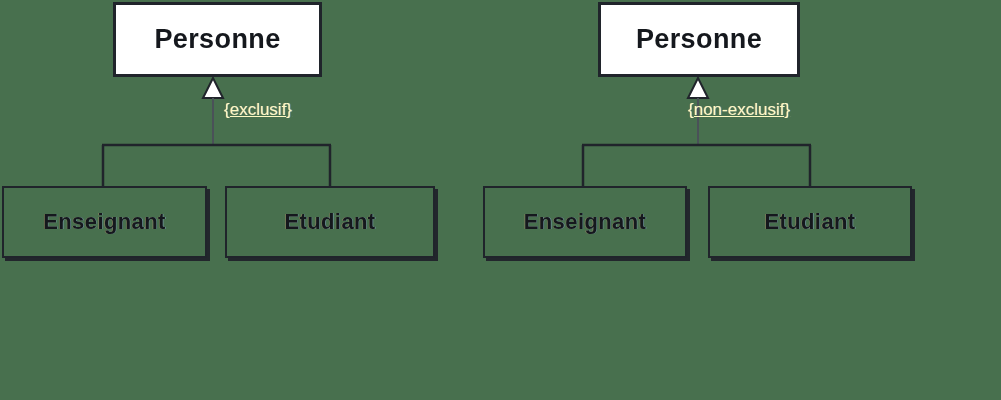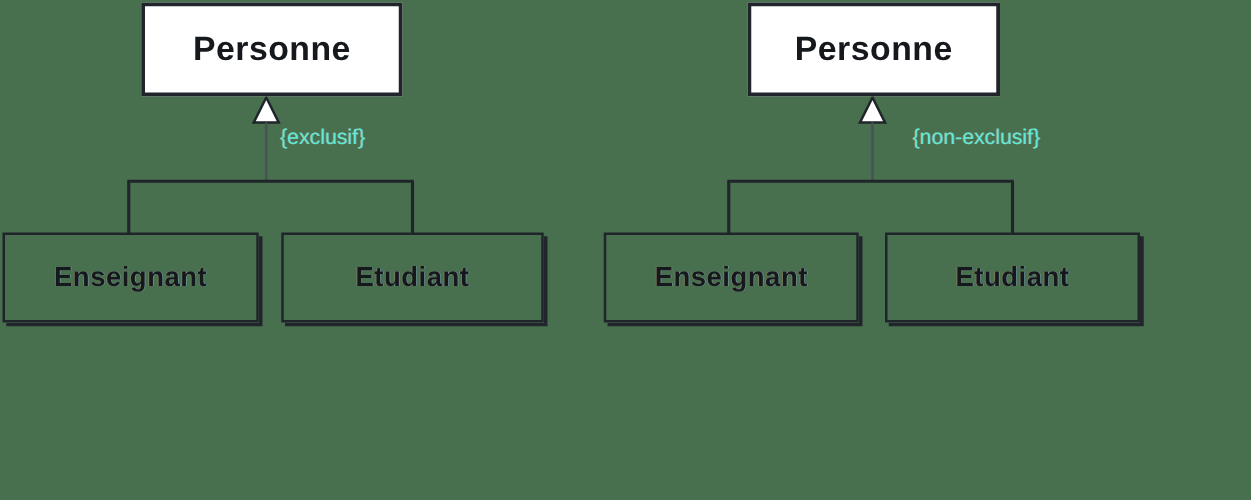--- a/index.html
+++ b/index.html
@@ -61,24 +61,25 @@
   .uml-box.sub .box-label {
     font-size: 22px;
     text-shadow: 0.6px 0 0 rgba(140,175,215,0.55),
                 -0.6px 0 0 rgba(200,150,110,0.45);
   }
 
   
   .constraint {
     position: absolute;
     font-size: 17px;
-    color: #5eead4;
+    color: #fef9c3;
     white-space: nowrap;
     text-shadow: 0.6px 0 0 rgba(150,180,220,0.5),
                 -0.6px 0 0 rgba(205,155,115,0.4);
+    text-decoration: underline;
   }
 </style>
 </head>
 <body>
 
 <div id="canvas">
 
   <svg id="wires" viewBox="0 0 1001 400" width="1001" height="400">
 
     <g>
@@ -109,21 +110,21 @@
   </div>
 
   <div class="uml-box sub" style="left:225px; top:186px; width:210px; height:72px;">
     <span class="box-label">Etudiant</span>
   </div>
 
   <div class="uml-box super" style="left:598px; top:2px; width:202px; height:75px;">
     <span class="box-label">Personne</span>
   </div>
 
-  <div class="constraint" style="left:730px; top:100px;">{non-exclusif}</div>
+  <div class="constraint" style="left:688px; top:100px;">{non-exclusif}</div>
 
   <div class="uml-box sub" style="left:483px; top:186px; width:204px; height:72px;">
     <span class="box-label">Enseignant</span>
   </div>
 
   <div class="uml-box sub" style="left:708px; top:186px; width:204px; height:72px;">
     <span class="box-label">Etudiant</span>
   </div>
 
 </div>

